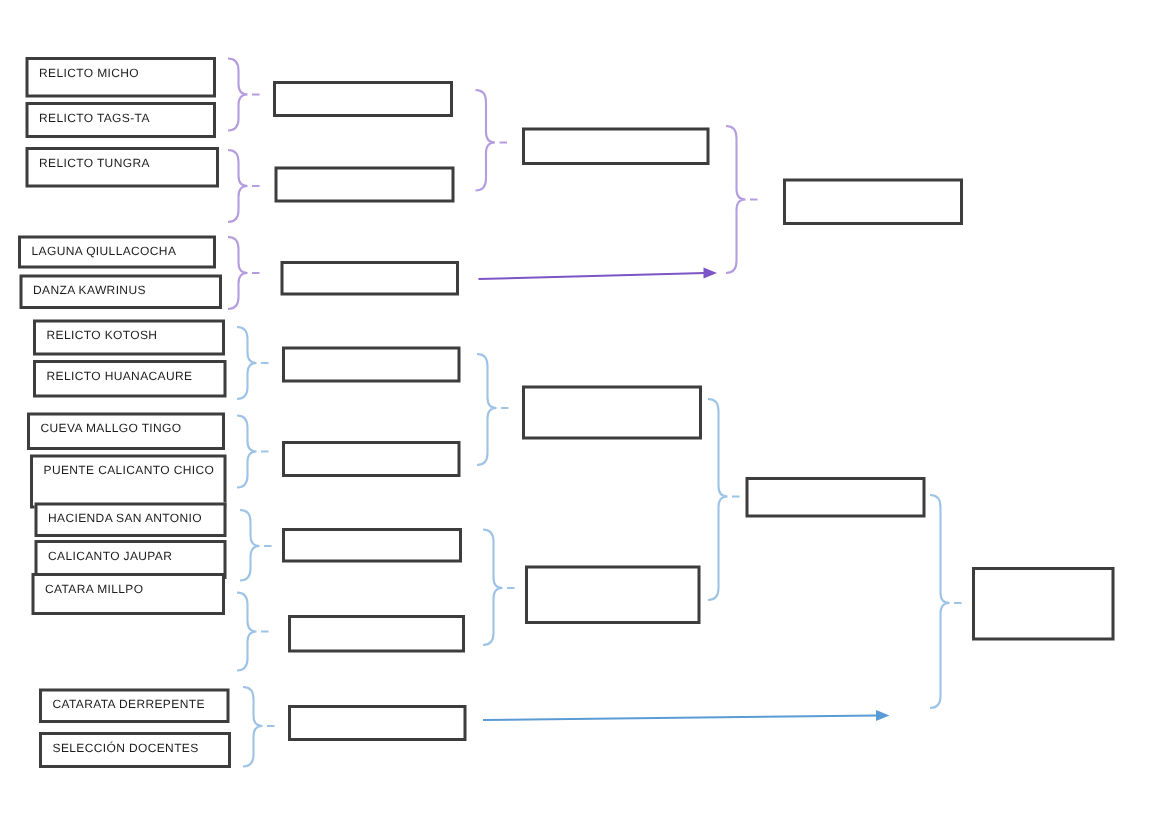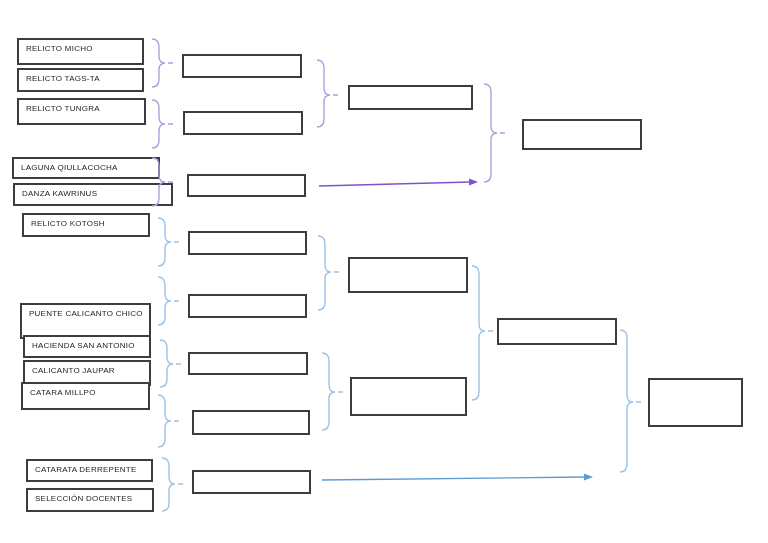--- a/index.html
+++ b/index.html
@@ -22,23 +22,25 @@
   }
 </style>
 </head>
 <body>
 
 <div class="stage">
 
   <div class="box team" style="left:17px;top:38px;width:127px;height:27px">RELICTO MICHO</div>
   <div class="box team" style="left:17px;top:68px;width:127px;height:24px">RELICTO TAGS-TA</div>
   <div class="box team" style="left:17px;top:98px;width:129px;height:27px">RELICTO TUNGRA</div>
-  <div class="box team" style="left:12px;top:157px;width:148px;height:22px">LAGUNA QIULLACOCHA</div>
-  <div class="box team" style="left:13px;top:183px;width:160px;height:23px">DANZA KAWRINUS</div>
+  <div class="box team" style="left:12px;top:157px;width:132px;height:22px">LAGUNA QIULLACOCHA</div>
+  <div class="box team" style="left:13px;top:183px;width:135px;height:23px">DANZA KAWRINUS</div>
   <div class="box team" style="left:22px;top:213px;width:128px;height:24px">RELICTO KOTOSH</div>
+  <div class="box team" style="left:22px;top:240px;width:129px;height:25px">RELICTO HUANACAURE</div>
+  <div class="box team" style="left:18px;top:275px;width:132px;height:25px">CUEVA MALLGO TINGO</div>
   <div class="box team" style="left:20px;top:303px;width:131px;height:36px">PUENTE CALICANTO CHICO</div>
   <div class="box team" style="left:23px;top:335px;width:128px;height:23px">HACIENDA SAN ANTONIO</div>
   <div class="box team" style="left:23px;top:360px;width:128px;height:26px">CALICANTO JAUPAR</div>
   <div class="box team" style="left:21px;top:382px;width:129px;height:28px">CATARA MILLPO</div>
   <div class="box team" style="left:26px;top:459px;width:127px;height:23px">CATARATA DERREPENTE</div>
   <div class="box team" style="left:26px;top:488px;width:128px;height:24px">SELECCIÓN DOCENTES</div>
 
   <div class="box slot" style="left:182px;top:54px;width:120px;height:24px"></div>
   <div class="box slot" style="left:183px;top:111px;width:120px;height:24px"></div>
   <div class="box slot" style="left:187px;top:174px;width:119px;height:23px"></div>

